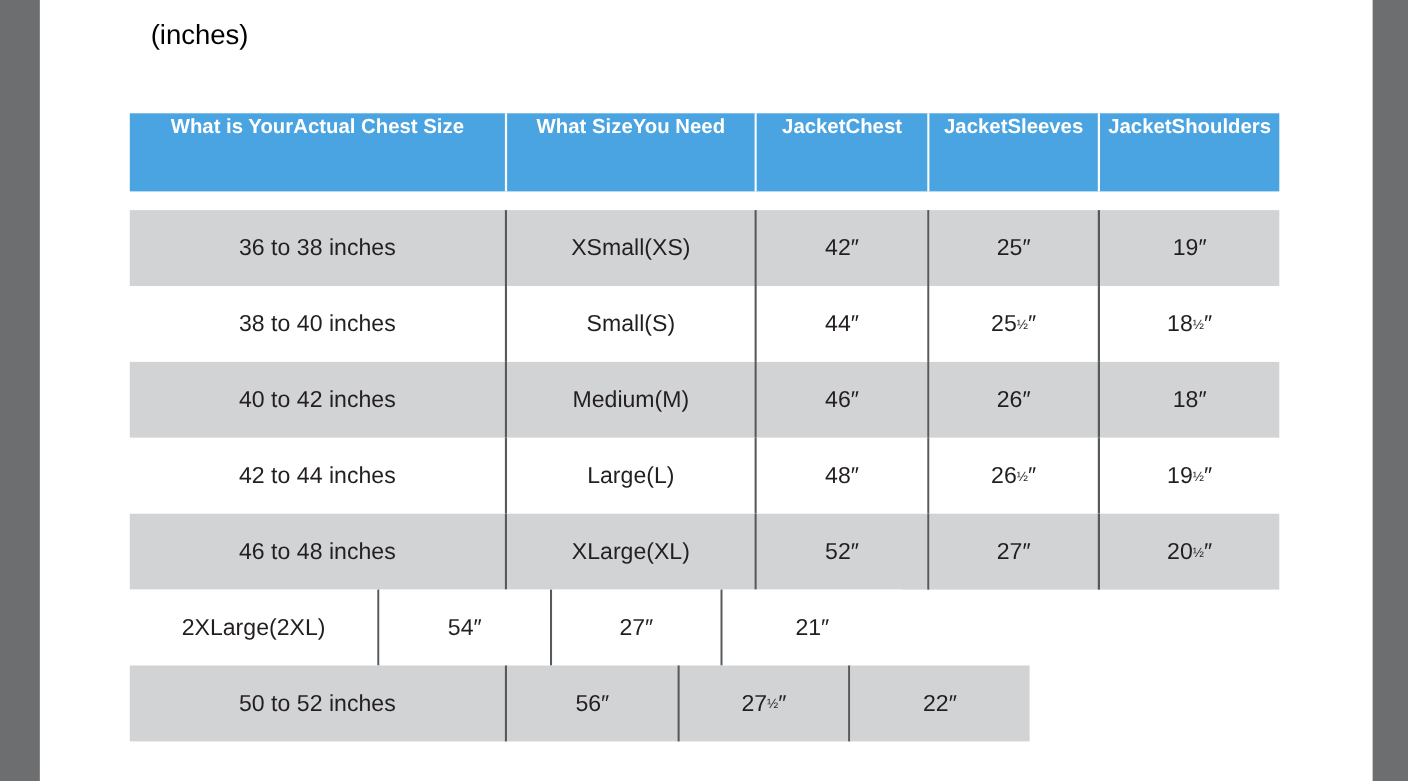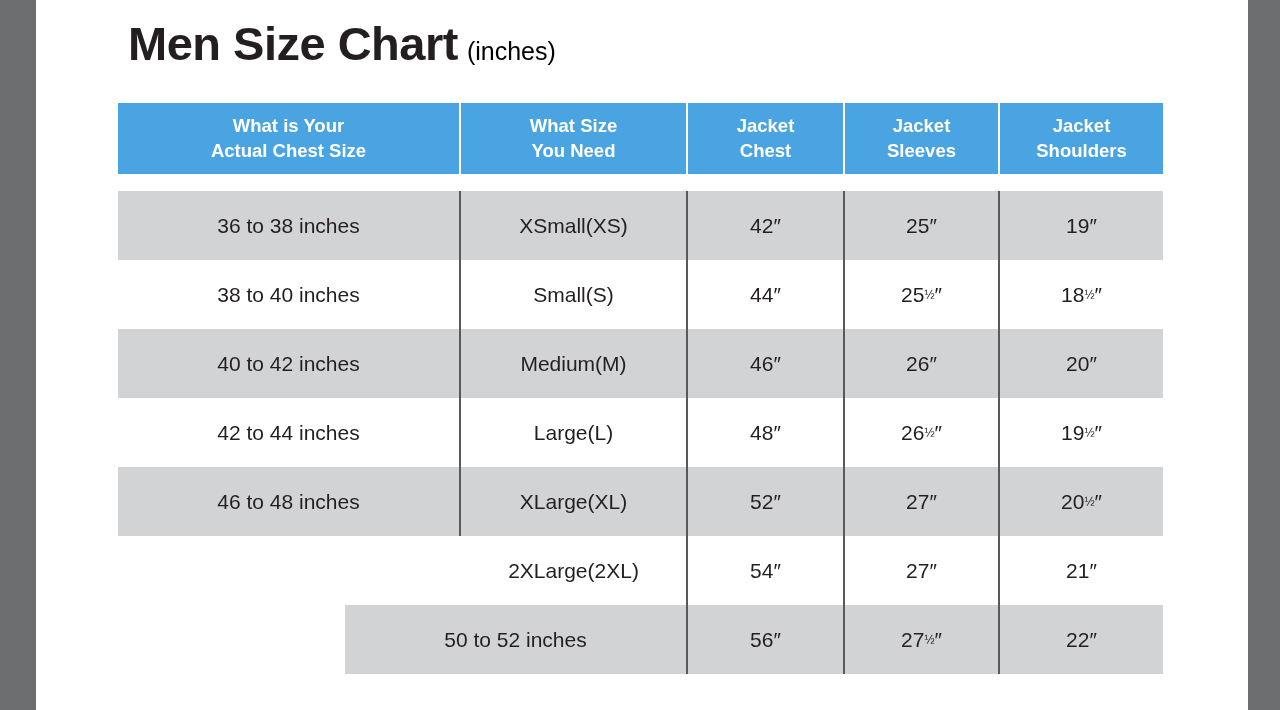--- a/index.html
+++ b/index.html
@@ -81,32 +81,32 @@
   .header-row {
     height: 71px;
   }
   .header-row .cell {
     background: #4ba4e2;
     color: #ffffff;
     font-size: 18.5px;
     font-weight: 600;
     line-height: 1.33;
     display: flex;
-    flex-direction: column;
-    align-items: center;
+    flex-direction: row;
+    align-items: flex-start;
     justify-content: center;
     text-align: center;
     border-right: 2px solid #ffffff;
   }
   .header-row .cell:last-child { border-right: none; }
 
   .spacer-row { height: 17px; background: #ffffff; }
 
   
-  .body-row { height: 69px; justify-content: flex-end; }
+  .body-row { height: 69px; }
   .body-row .cell {
     display: flex;
     align-items: center;
     justify-content: center;
     font-size: 21px;
     color: #231f20;
     text-align: center;
     border-right: 2px solid #58595b;
   }
   .body-row .cell:last-child { border-right: none; }
@@ -128,21 +128,20 @@
 </style>
 </head>
 <body>
 
 <div class="letterbox left"></div>
 <div class="letterbox right"></div>
 
 <div class="slide">
 
   <div class="title-block">
-    <span class="title-main">Men Size Chart</span>
     <span class="title-sub">(inches)</span>
   </div>
 
   <div class="chart">
 
     <div class="row header-row">
       <div class="cell c0">
         <span>What is Your</span>
         <span>Actual Chest Size</span>
       </div>
@@ -179,21 +178,21 @@
           <div class="cell c1">Small(S)</div>
           <div class="cell c2">44″</div>
           <div class="cell c3">25<sup class="frac">½</sup>″</div>
           <div class="cell c4">18<sup class="frac">½</sup>″</div>
         </div>
         <div class="row body-row shade">
           <div class="cell c0">40 to 42 inches</div>
           <div class="cell c1">Medium(M)</div>
           <div class="cell c2">46″</div>
           <div class="cell c3">26″</div>
-          <div class="cell c4">20″</div>
+          <div class="cell c4">18″</div>
         </div>
         <div class="row body-row plain">
           <div class="cell c0">42 to 44 inches</div>
           <div class="cell c1">Large(L)</div>
           <div class="cell c2">48″</div>
           <div class="cell c3">26<sup class="frac">½</sup>″</div>
           <div class="cell c4">19<sup class="frac">½</sup>″</div>
         </div>
         <div class="row body-row shade">
           <div class="cell c0">46 to 48 inches</div>

